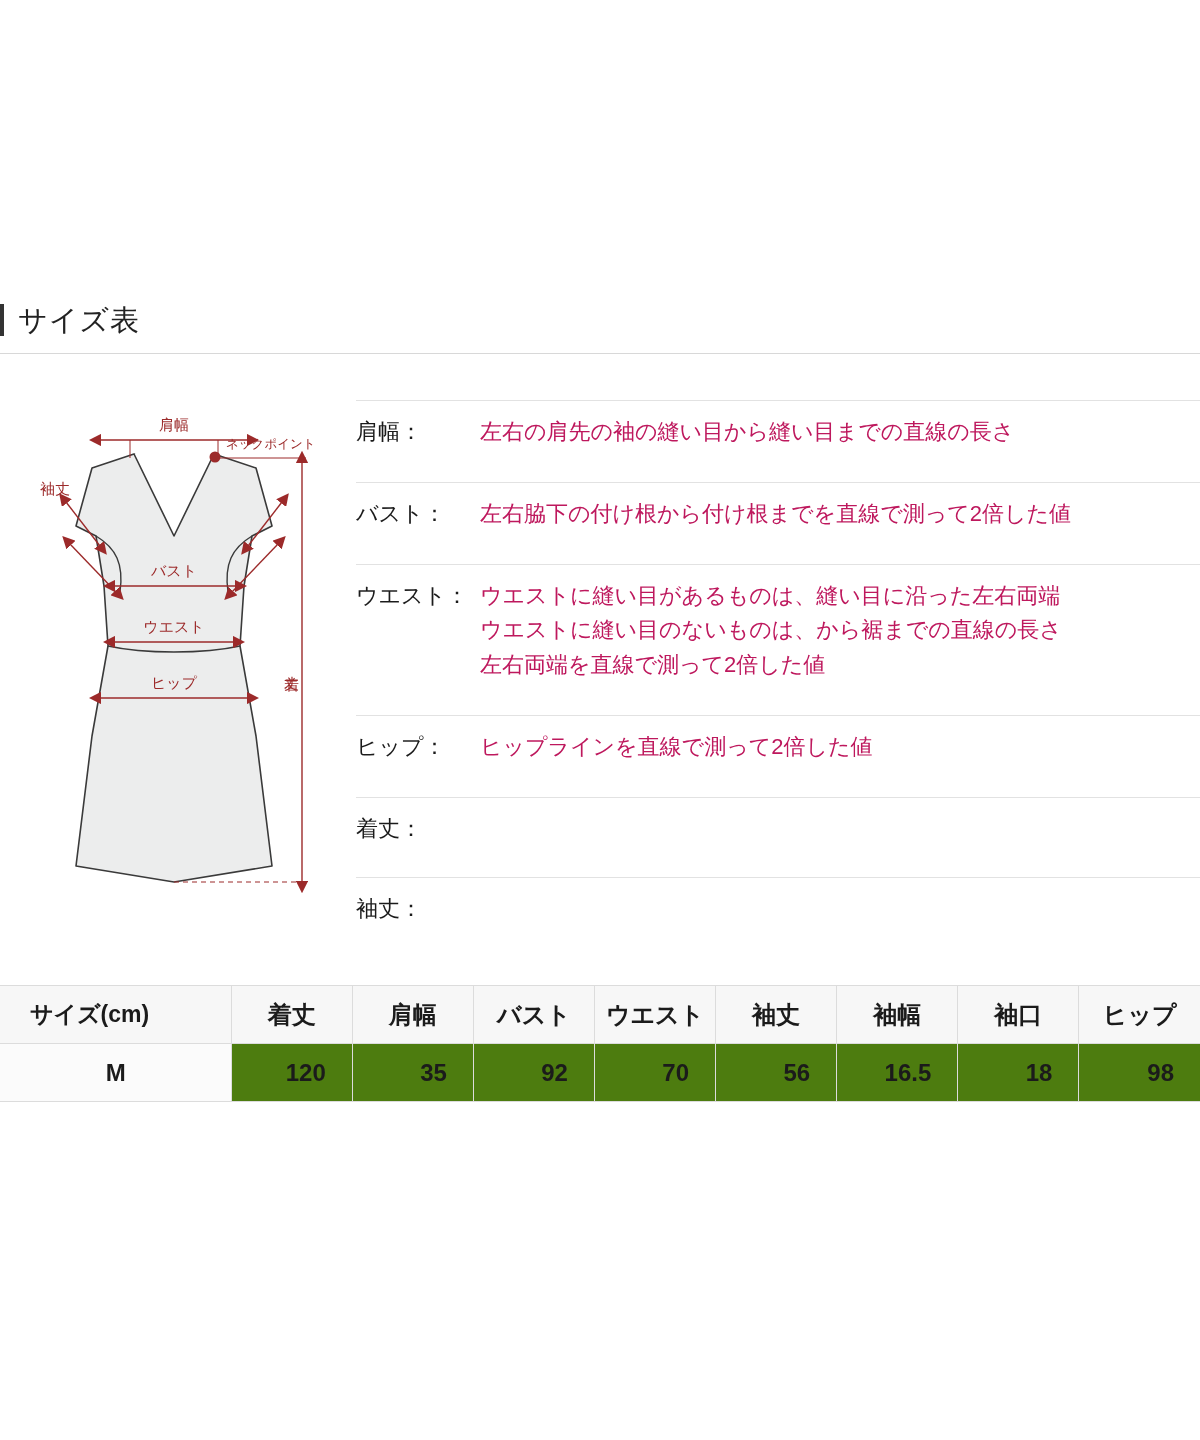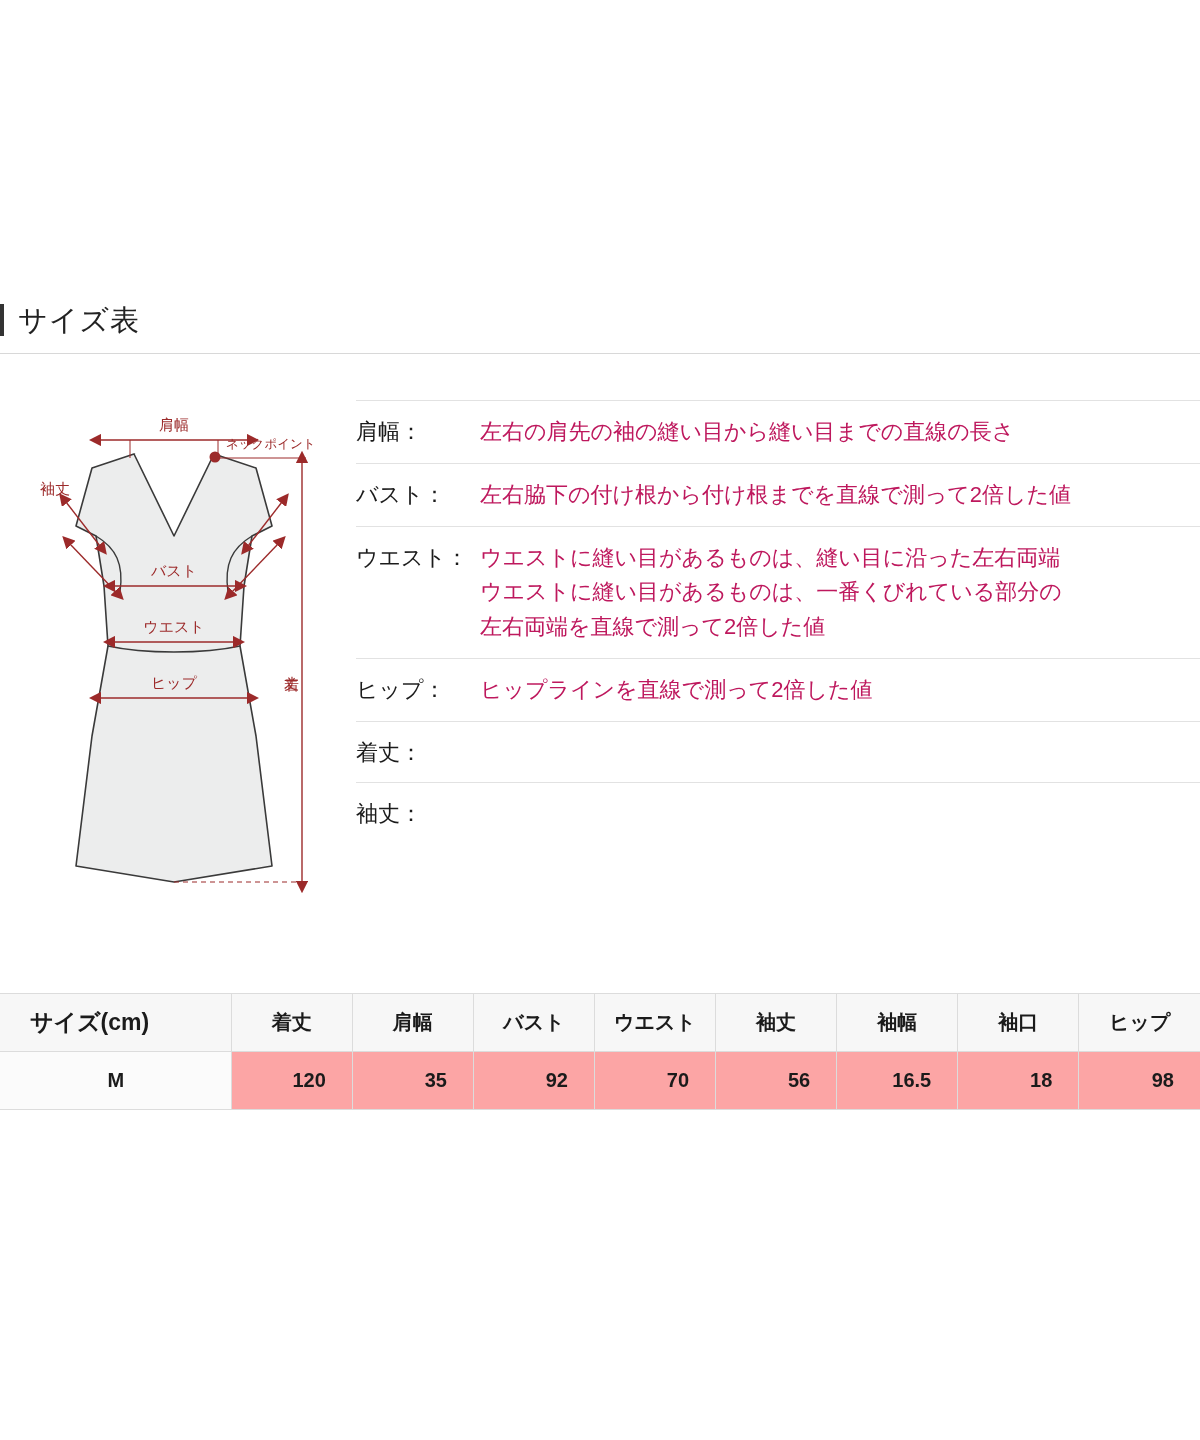--- a/index.html
+++ b/index.html
@@ -75,21 +75,21 @@
   
   .defs {
     position: absolute;
     left: 356px;
     top: 400px;
     width: 844px;
   }
   .def-row {
     display: flex;
     align-items: flex-start;
-    padding: 14px 0 13px 0;
+    padding: 14px 0 32px 0;
     border-bottom: 1px solid #e2e2e2;
   }
   .def-row:first-child { border-top: 1px solid #e2e2e2; }
   .def-term {
     flex: 0 0 124px;
     font-size: 22px;
     color: #1b1b1b;
     line-height: 1.5;
     white-space: nowrap;
   }
@@ -100,46 +100,45 @@
     line-height: 1.58;
   }
   .def-desc .line { display: block; }
 
   
   .size-table-wrap {
     position: absolute;
     left: 0;
     top: 985px;
     width: 1200px;
-    margin-top: 8px;
   }
   table.size-table {
     width: 1200px;
     border-collapse: collapse;
     table-layout: fixed;
   }
   table.size-table th,
   table.size-table td {
     border: 1px solid #dcdcdc;
     height: 58px;
     text-align: center;
-    font-size: 20px;
+    font-size: 24px;
     font-weight: bold;
   }
   table.size-table thead th {
     background: #f7f7f7;
     color: #1b1b1b;
   }
   table.size-table thead th:first-child {
     text-align: left;
     padding-left: 30px;
     font-size: 23px;
   }
   table.size-table tbody td {
-    background: #fca5a5;
+    background: #4d7c0f;
     color: #1b1b1b;
     padding-right: 26px;
     text-align: right;
   }
   table.size-table tbody td:first-child {
     text-align: center;
     padding-right: 0;
     background: #fbfbfb;
   }
   table.size-table col.c0 { width: 210px; }
@@ -240,21 +239,21 @@
       <div class="def-term">バスト：</div>
       <div class="def-desc">
         <span class="line">左右脇下の付け根から付け根までを直線で測って2倍した値</span>
       </div>
     </div>
 
     <div class="def-row">
       <div class="def-term">ウエスト：</div>
       <div class="def-desc">
         <span class="line">ウエストに縫い目があるものは、縫い目に沿った左右両端</span>
-        <span class="line">ウエストに縫い目があるものは、一番くびれている部分の</span>
+        <span class="line">ウエストに縫い目のないものは、から裾までの直線の長さ</span>
         <span class="line">左右両端を直線で測って2倍した値</span>
       </div>
     </div>
 
     <div class="def-row">
       <div class="def-term">ヒップ：</div>
       <div class="def-desc">
         <span class="line">ヒップラインを直線で測って2倍した値</span>
       </div>
     </div>

